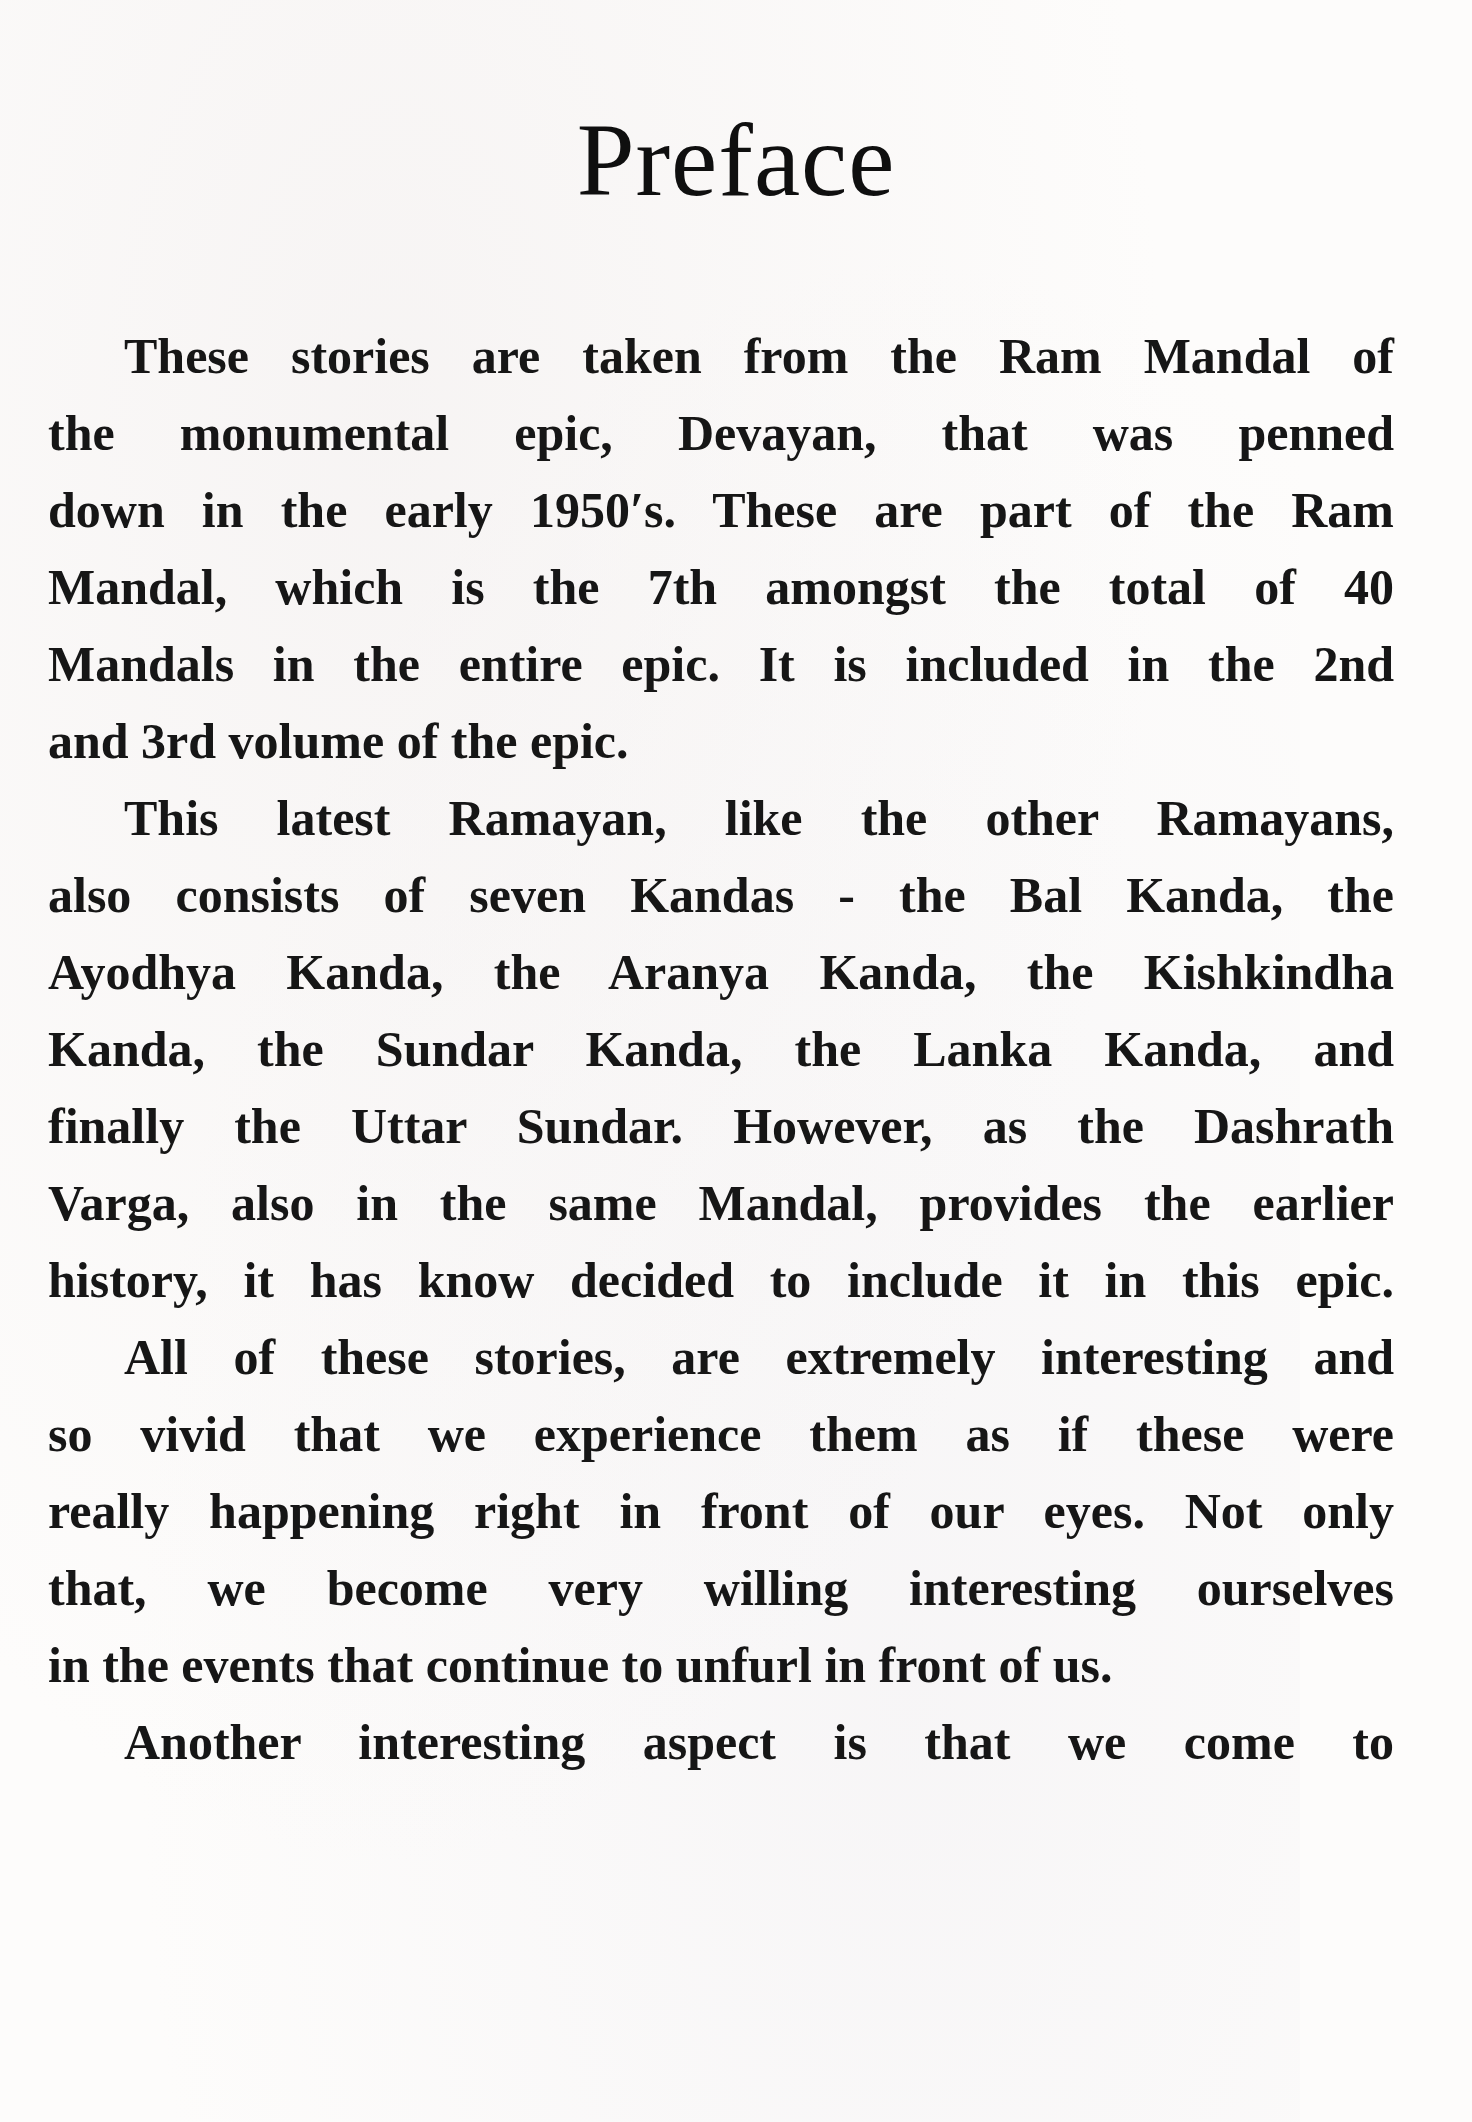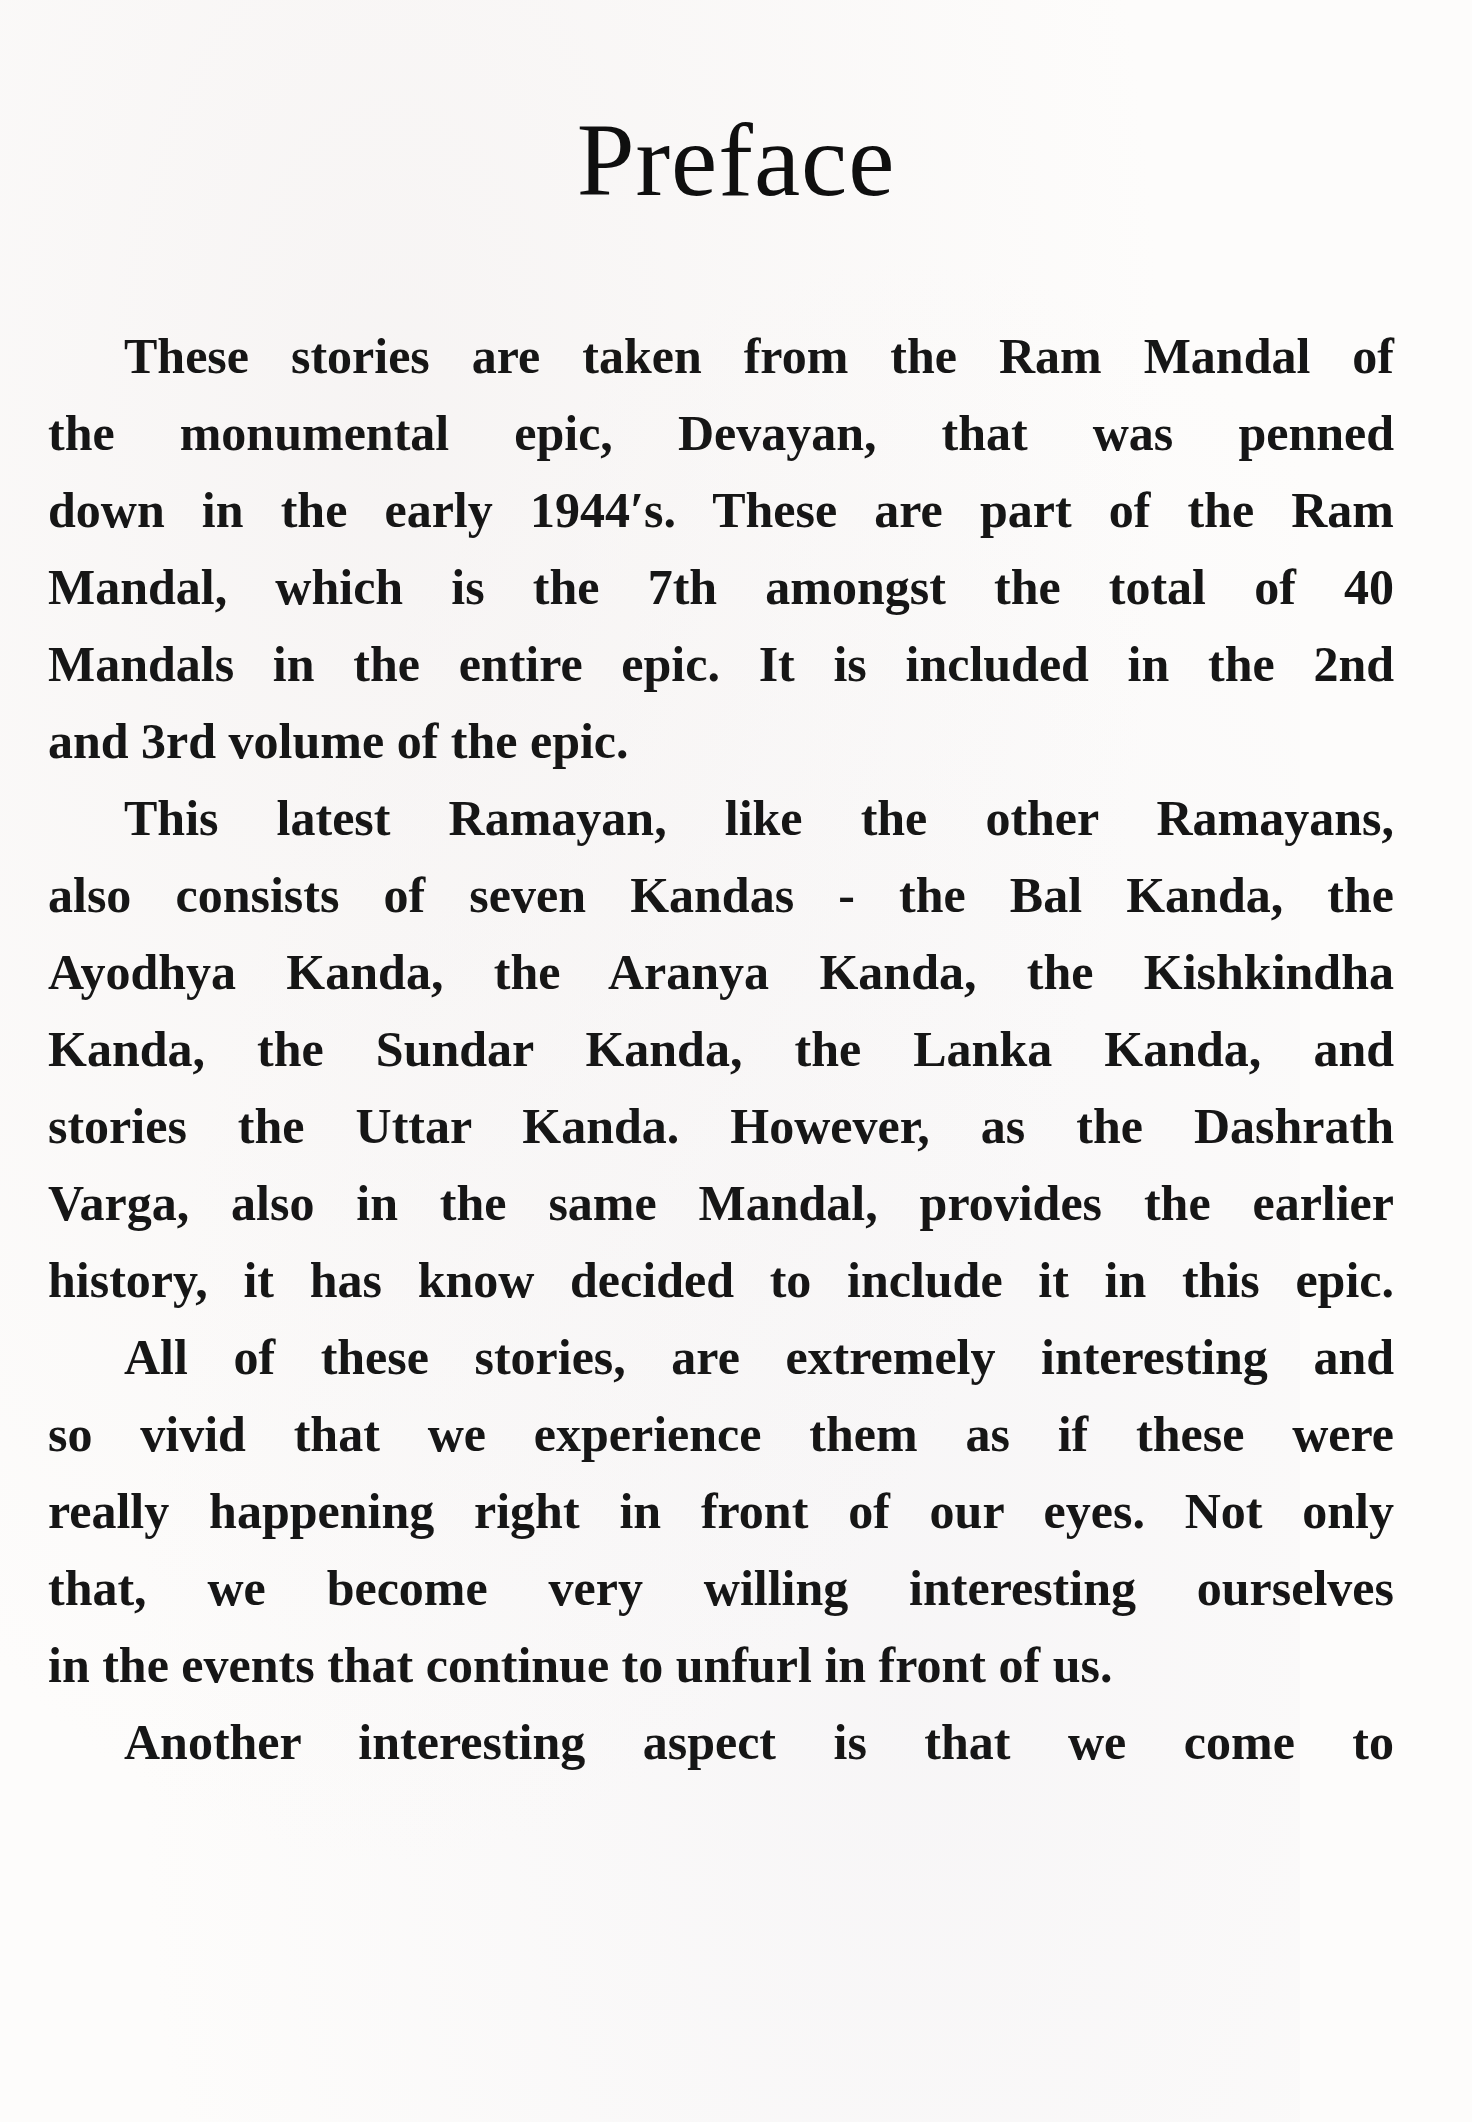--- a/index.html
+++ b/index.html
@@ -70,32 +70,32 @@
 <body>
 
 <div class="page">
   <h1 class="title">Preface</h1>
 
   <div class="body-text">
 
     <div class="para">
       <span class="line indent">These stories are taken from the Ram Mandal of</span>
       <span class="line">the monumental epic, Devayan, that was penned</span>
-      <span class="line">down in the early 1944′s. These are part of the Ram</span>
+      <span class="line">down in the early 1950′s. These are part of the Ram</span>
       <span class="line">Mandal, which is the 7th amongst the total of 40</span>
       <span class="line">Mandals in the entire epic. It is included in the 2nd</span>
       <span class="line last">and 3rd volume of the epic.</span>
     </div>
 
     <div class="para">
       <span class="line indent">This latest Ramayan, like the other Ramayans,</span>
       <span class="line">also consists of seven Kandas - the Bal Kanda, the</span>
       <span class="line">Ayodhya Kanda, the Aranya Kanda, the Kishkindha</span>
       <span class="line">Kanda, the Sundar Kanda, the Lanka Kanda, and</span>
-      <span class="line">stories the Uttar Kanda.  However, as the Dashrath</span>
+      <span class="line">finally the Uttar Sundar.  However, as the Dashrath</span>
       <span class="line">Varga, also in the same Mandal, provides the earlier</span>
       <span class="line">history, it has know decided to include it in this epic.</span>
     </div>
 
 
     <div class="para">
       <span class="line indent">All of these stories, are extremely interesting and</span>
       <span class="line">so vivid that we experience them as if these were</span>
       <span class="line">really happening right in front of our eyes. Not only</span>
       <span class="line">that, we become very willing interesting ourselves</span>

